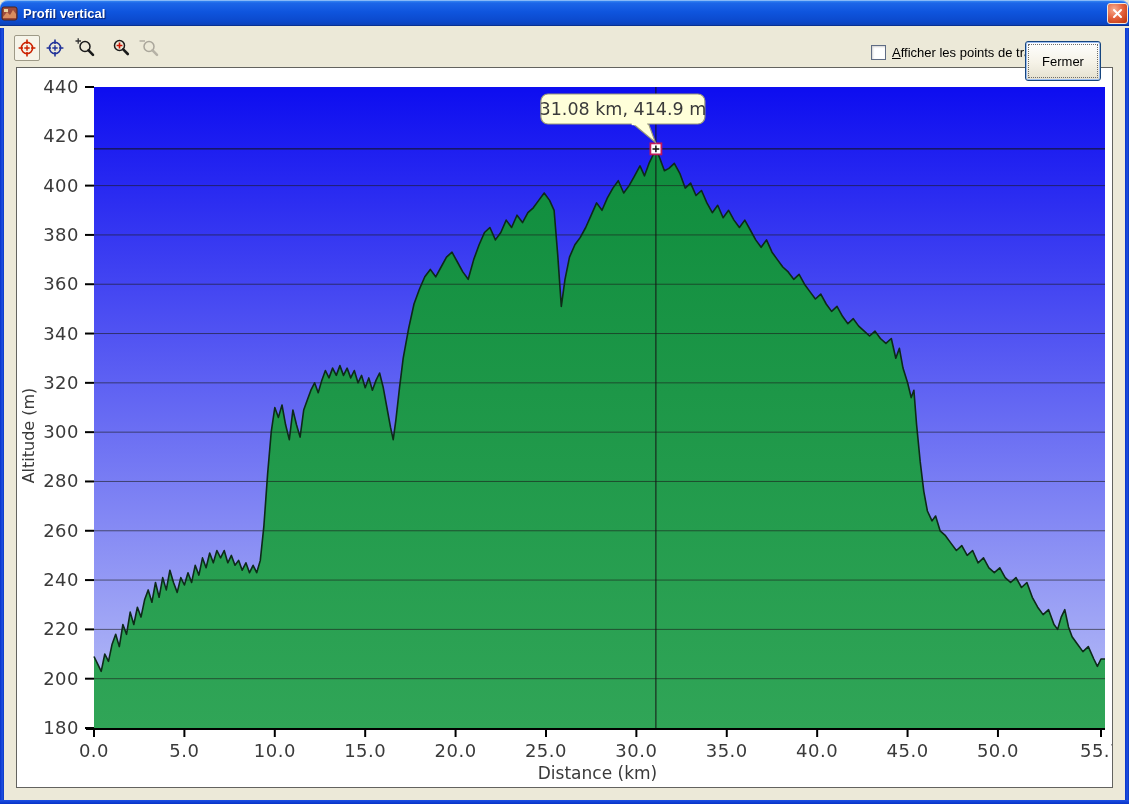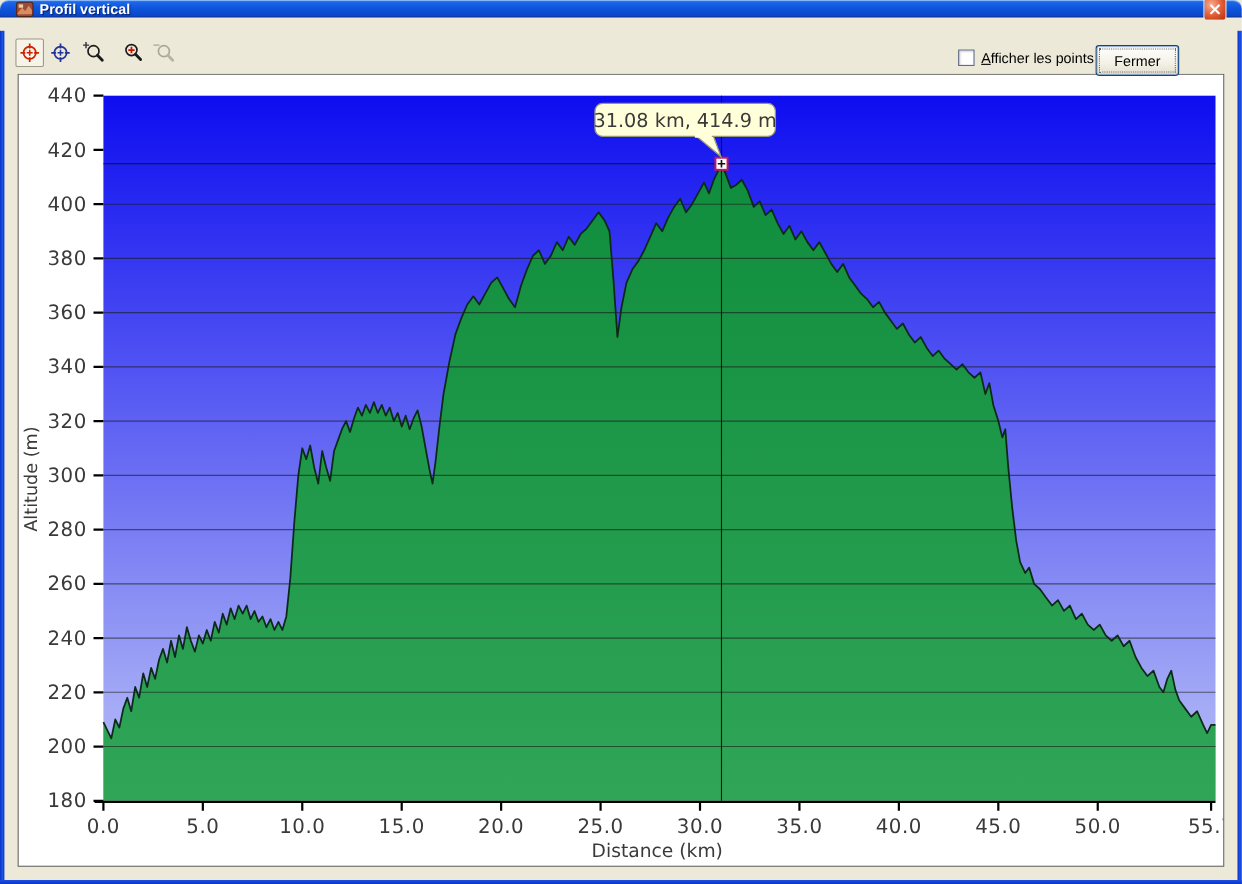--- a/index.html
+++ b/index.html
@@ -5,41 +5,41 @@
   html,body{margin:0;padding:0;background:#fff;}
   .window{position:relative;width:1129px;height:804px;background:#ECE9D8;overflow:hidden;
           font-family:"Liberation Sans",sans-serif;}
   
   .frame-left,.frame-right{position:absolute;top:28px;bottom:0;width:4px;
       background:linear-gradient(90deg,#0732C8,#1E50E2 55%,#0A38C4);z-index:5;}
   .frame-left{left:0}.frame-right{right:0}
   .frame-bottom{position:absolute;left:0;right:0;bottom:0;height:4px;
       background:linear-gradient(180deg,#1E50E2,#0732C8);z-index:5;}
   
-  .titlebar{position:absolute;top:0;left:0;right:0;height:16px;
-      border-radius:8px 8px 0 0;display:flex;align-items:center;padding:0 14px;z-index:6;
+  .titlebar{position:absolute;top:0;left:0;right:0;height:26px;
+      border-radius:8px 8px 0 0;display:flex;align-items:center;padding:0 1px;z-index:6;
       background:linear-gradient(180deg,#3C92F5 0%,#1D66E8 12%,#0F55DE 45%,#0B49CC 82%,#0D41B4 100%);
       box-shadow:inset 0 1px 0 rgba(255,255,255,.4), inset 0 -1px 0 rgba(0,0,30,.25);text-align:center;}
   .win-icon{width:17px;height:17px;display:inline-flex;}
   .title-text{color:#fff;font-weight:bold;font-size:13px;margin-left:5px;
       text-shadow:1px 1px 1px rgba(0,0,40,.6);}
   .close-btn{margin-left:auto;width:21px;height:21px;padding:0;border:1px solid #F2E8DC;border-radius:3px;
       background:radial-gradient(circle at 32% 28%,#F8AE91,#E4613C 48%,#C13A12 88%);
       display:flex;align-items:center;justify-content:center;cursor:default;}
   
   .toolbar{position:absolute;top:30px;left:4px;right:4px;height:37px;background:#ECE9D8;z-index:4;}
   .tb-group{position:absolute;left:10px;top:5px;display:flex;align-items:center;}
   .tb-btn{width:26px;height:26px;display:flex;align-items:center;justify-content:center;
       background:transparent;border:1px solid transparent;padding:0;}
   .tb-btn.active{background:#F6F4E9;border:1px solid #9E9A87;border-radius:2px;}
   .chk{position:absolute;left:867px;top:15px;display:flex;align-items:center;cursor:default;}
   .chk-box{width:13px;height:13px;background:#fff;border:1px solid #5f6c84;box-shadow:inset 1px 1px 2px rgba(0,0,0,.18);}
   .chk-label{font-size:13px;color:#000;margin-left:6px;white-space:nowrap;}
   .accel{text-decoration:underline;}
-  .fermer{position:absolute;left:992px;top:11px;width:76px;height:28px;
+  .fermer{position:absolute;left:1021px;top:11px;width:76px;height:40px;
       background:linear-gradient(180deg,#FFFFFF,#F5F2E7 55%,#E4E0CF);
       border:1px solid #16457E;border-radius:3px;font-family:"Liberation Sans",sans-serif;
       font-size:13px;color:#000;box-shadow:inset 0 0 0 1px #9CBEF0;}
   .fermer::before{content:"";position:absolute;inset:2px;border:1px dotted #6d6d6d;}
   
   .chart-panel{position:absolute;left:16px;top:67px;width:1097px;height:721px;background:#fff;
       border:1px solid #63635f;box-sizing:border-box;z-index:3;}
   #chart{display:block;}
   #chart text{font-family:"DejaVu Sans",sans-serif;fill:#3a3a3a;}
 </style>

